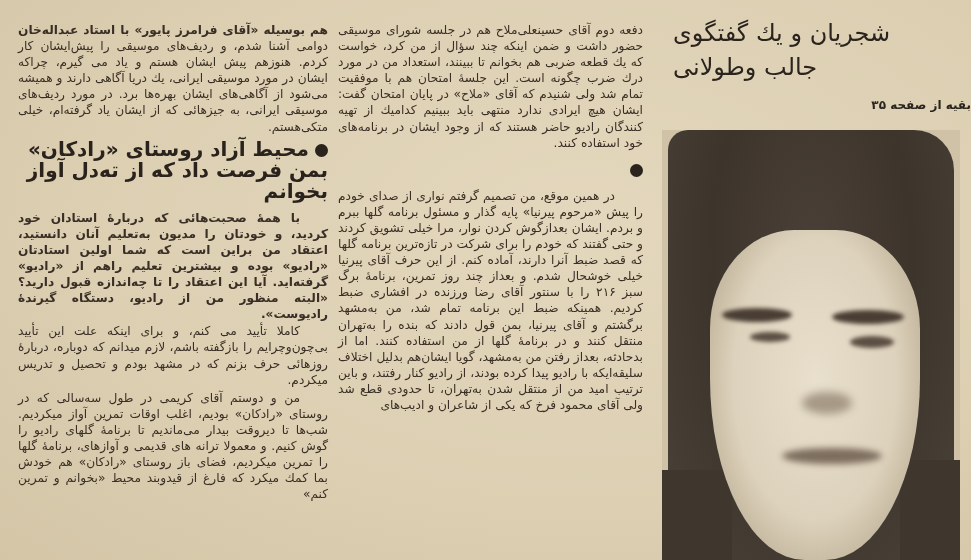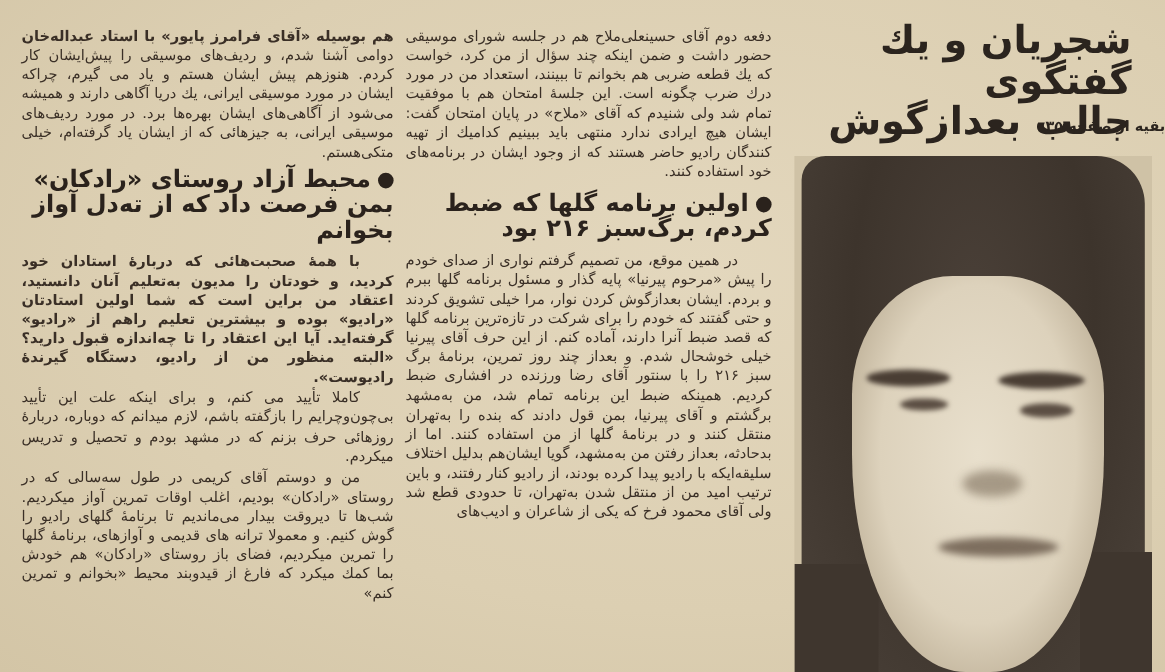--- a/index.html
+++ b/index.html
@@ -32,22 +32,22 @@
     font-weight:bold; font-size:20px; line-height:21px;
     color:#2a221c; margin:4px 0 8px 0; text-align:right;
   }
   .bullet {
     display:inline-block; width:13px; height:13px; border-radius:50%;
     background:#2a221c; margin-left:6px; vertical-align:-1px;
   }
 
   .headline {
     position:absolute; top:16px; right:28px; width:270px;
-    direction:rtl; text-align:right;
-    font-weight:bold; font-size:32px; line-height:34px; color:#2b241e;
+    direction:rtl; text-align:left;
+    font-weight:normal; font-size:24px; line-height:34px; color:#2b241e;
   }
   .continued {
     position:absolute; top:98px; right:0;
     direction:rtl; font-size:12px; font-weight:bold; color:#2b241e;
   }
   .photo {
     position:absolute; left:662px; top:130px; width:298px; height:430px;
     background:#cfc2a6; overflow:hidden;
   }
   .photo .hair {
@@ -83,28 +83,28 @@
       <span class="bullet"></span><span>محیط آزاد روستای «رادکان» بمن فرصت داد که از ته‌دل آواز بخوانم</span>
     </div>
     <p class="indent bold-run">با همهٔ صحبت‌هائی که دربارهٔ استادان خود کردید، و خودتان را مدیون به‌تعلیم آنان دانستید، اعتقاد من براین است که شما اولین استادتان «رادیو» بوده و بیشترین تعلیم راهم از «رادیو» گرفته‌اید. آیا این اعتقاد را تا چه‌اندازه قبول دارید؟ «البته منظور من از رادیو، دستگاه گیرندهٔ رادیوست».</p>
     <p class="indent" style="margin-top:1px">کاملا تأیید می کنم، و برای اینکه علت این تأیید بی‌چون‌وچرایم را بازگفته باشم، لازم میدانم که دوباره، دربارهٔ روزهائی حرف بزنم که در مشهد بودم و تحصیل و تدریس میکردم.</p>
     <p class="indent" style="margin-top:2px">من و دوستم آقای کریمی در طول سه‌سالی که در روستای «رادکان» بودیم، اغلب اوقات تمرین آواز میکردیم. شب‌ها تا دیروقت بیدار می‌ماندیم تا برنامهٔ گلهای رادیو را گوش کنیم. و معمولا ترانه‌ های قدیمی و آوازهای، برنامهٔ گلها را تمرین میکردیم، فضای باز روستای «رادکان» هم خودش بما کمك میکرد که فارغ از قیدوبند محیط «بخوانم و تمرین کنم»</p>
   </div>
 
   <div class="col col-mid">
     <p class="para">دفعه دوم آقای حسینعلی‌ملاح هم در جلسه شورای موسیقی حضور داشت و ضمن اینکه چند سؤال از من کرد، خواست که یك قطعه ضربی هم بخوانم تا ببینند، استعداد من در مورد درك ضرب چگونه است. این جلسهٔ امتحان هم با موفقیت تمام شد ولی شنیدم که آقای «ملاح» در پایان امتحان گفت: ایشان هیچ ایرادی ندارد منتهی باید ببینیم کدامیك از تهیه کنندگان رادیو حاضر هستند که از وجود ایشان در برنامه‌های خود استفاده کنند.</p>
     <div class="subhead" style="margin-top:8px">
-      <span class="bullet"></span><span>اولین برنامه گلها که ضبط کردم، برگ‌سبز ۲۱۶ بود</span>
+      <span class="bullet"></span>
     </div>
     <p class="indent">در همین موقع، من تصمیم گرفتم نواری از صدای خودم را پیش «مرحوم پیرنیا» پایه گذار و مسئول برنامه گلها ببرم و بردم. ایشان بعدازگوش کردن نوار، مرا خیلی تشویق کردند و حتی گفتند که خودم را برای شرکت در تازه‌ترین برنامه گلها که قصد ضبط آنرا دارند، آماده کنم. از این حرف آقای پیرنیا خیلی خوشحال شدم. و بعداز چند روز تمرین، برنامهٔ برگ سبز ۲۱۶ را با سنتور آقای رضا ورزنده در افشاری ضبط کردیم. همینکه ضبط این برنامه تمام شد، من به‌مشهد برگشتم و آقای پیرنیا، بمن قول دادند که بنده را به‌تهران منتقل کنند و در برنامهٔ گلها از من استفاده کنند. اما از بدحادثه، بعداز رفتن من به‌مشهد، گویا ایشان‌هم بدلیل اختلاف سلیقه‌ایکه با رادیو پیدا کرده بودند، از رادیو کنار رفتند، و باین ترتیب امید من از منتقل شدن به‌تهران، تا حدودی قطع شد ولی آقای محمود فرخ که یکی از شاعران و ادیب‌های</p>
   </div>
 
   <div class="headline">
     <div>شجریان و یك گفتگوی</div>
-    <div>جالب بعدازگوش</div>
+    <div>جالب وطولانی</div>
   </div>
   <div class="continued">بقیه از صفحه ۳۵</div>
 
   <div class="photo">
     <div class="hair"></div>
     <div class="shoulder-l"></div>
     <div class="shoulder-r"></div>
     <div class="face"></div>
     <div class="brow-l"></div>
     <div class="brow-r"></div>

